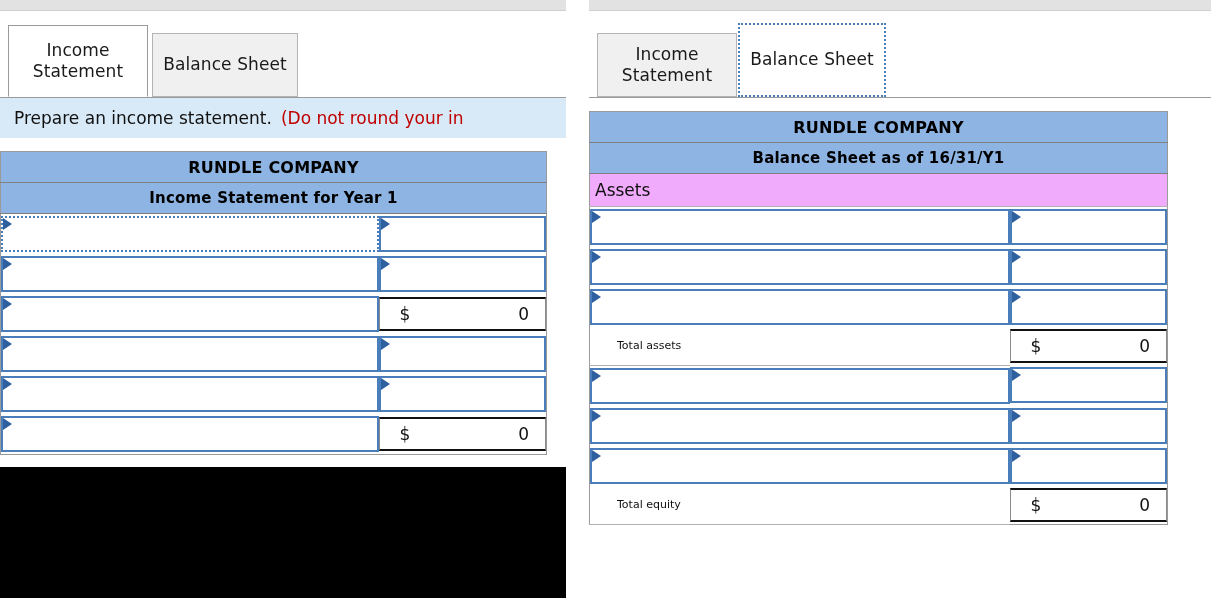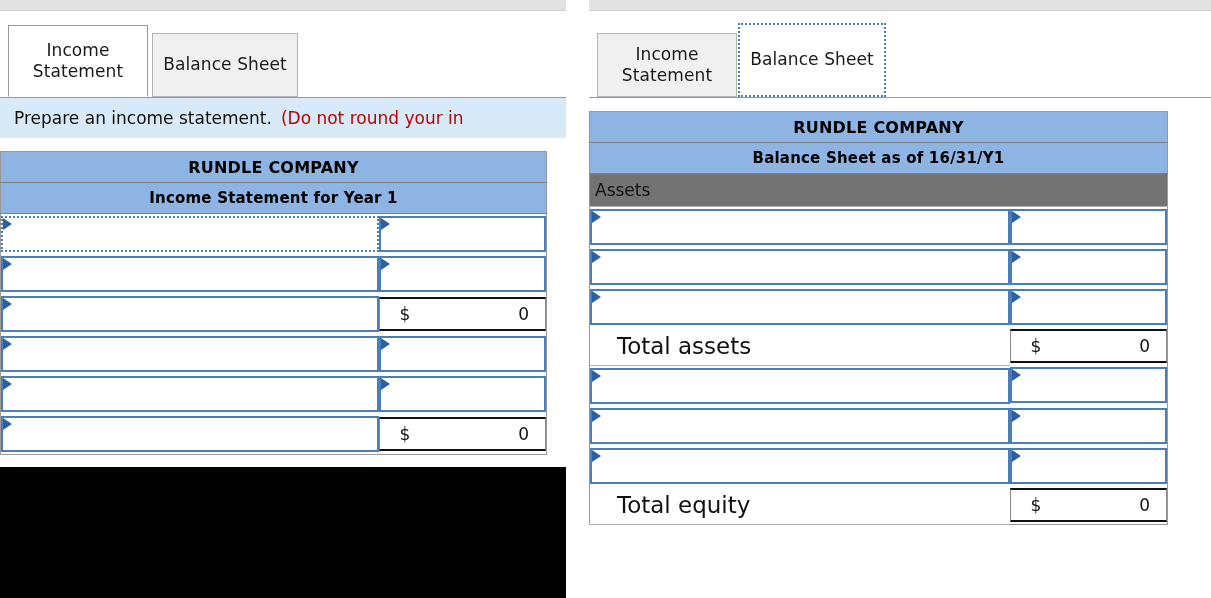--- a/index.html
+++ b/index.html
@@ -91,26 +91,26 @@
     letter-spacing:.2px;
   }
   .hdr.sub{font-size:15px;}
 
   .secrow{
     height:32px;
     font-size:17px;
     color:#111;
     padding-left:5px !important;
     border-bottom:1px solid #b0b0b0;
-    background:#737373;
+    background:#f0abfc;
   }
 
   .totrow{
     height:33px;
-    font-size:23px;
+    font-size:11px;
     color:#111;
     background:#fff;
     border-bottom:1px solid #b0b0b0;
   }
   .totlabel{padding-left:27px !important;}
 
   
   .icell{
     position:relative;
     height:36px;

